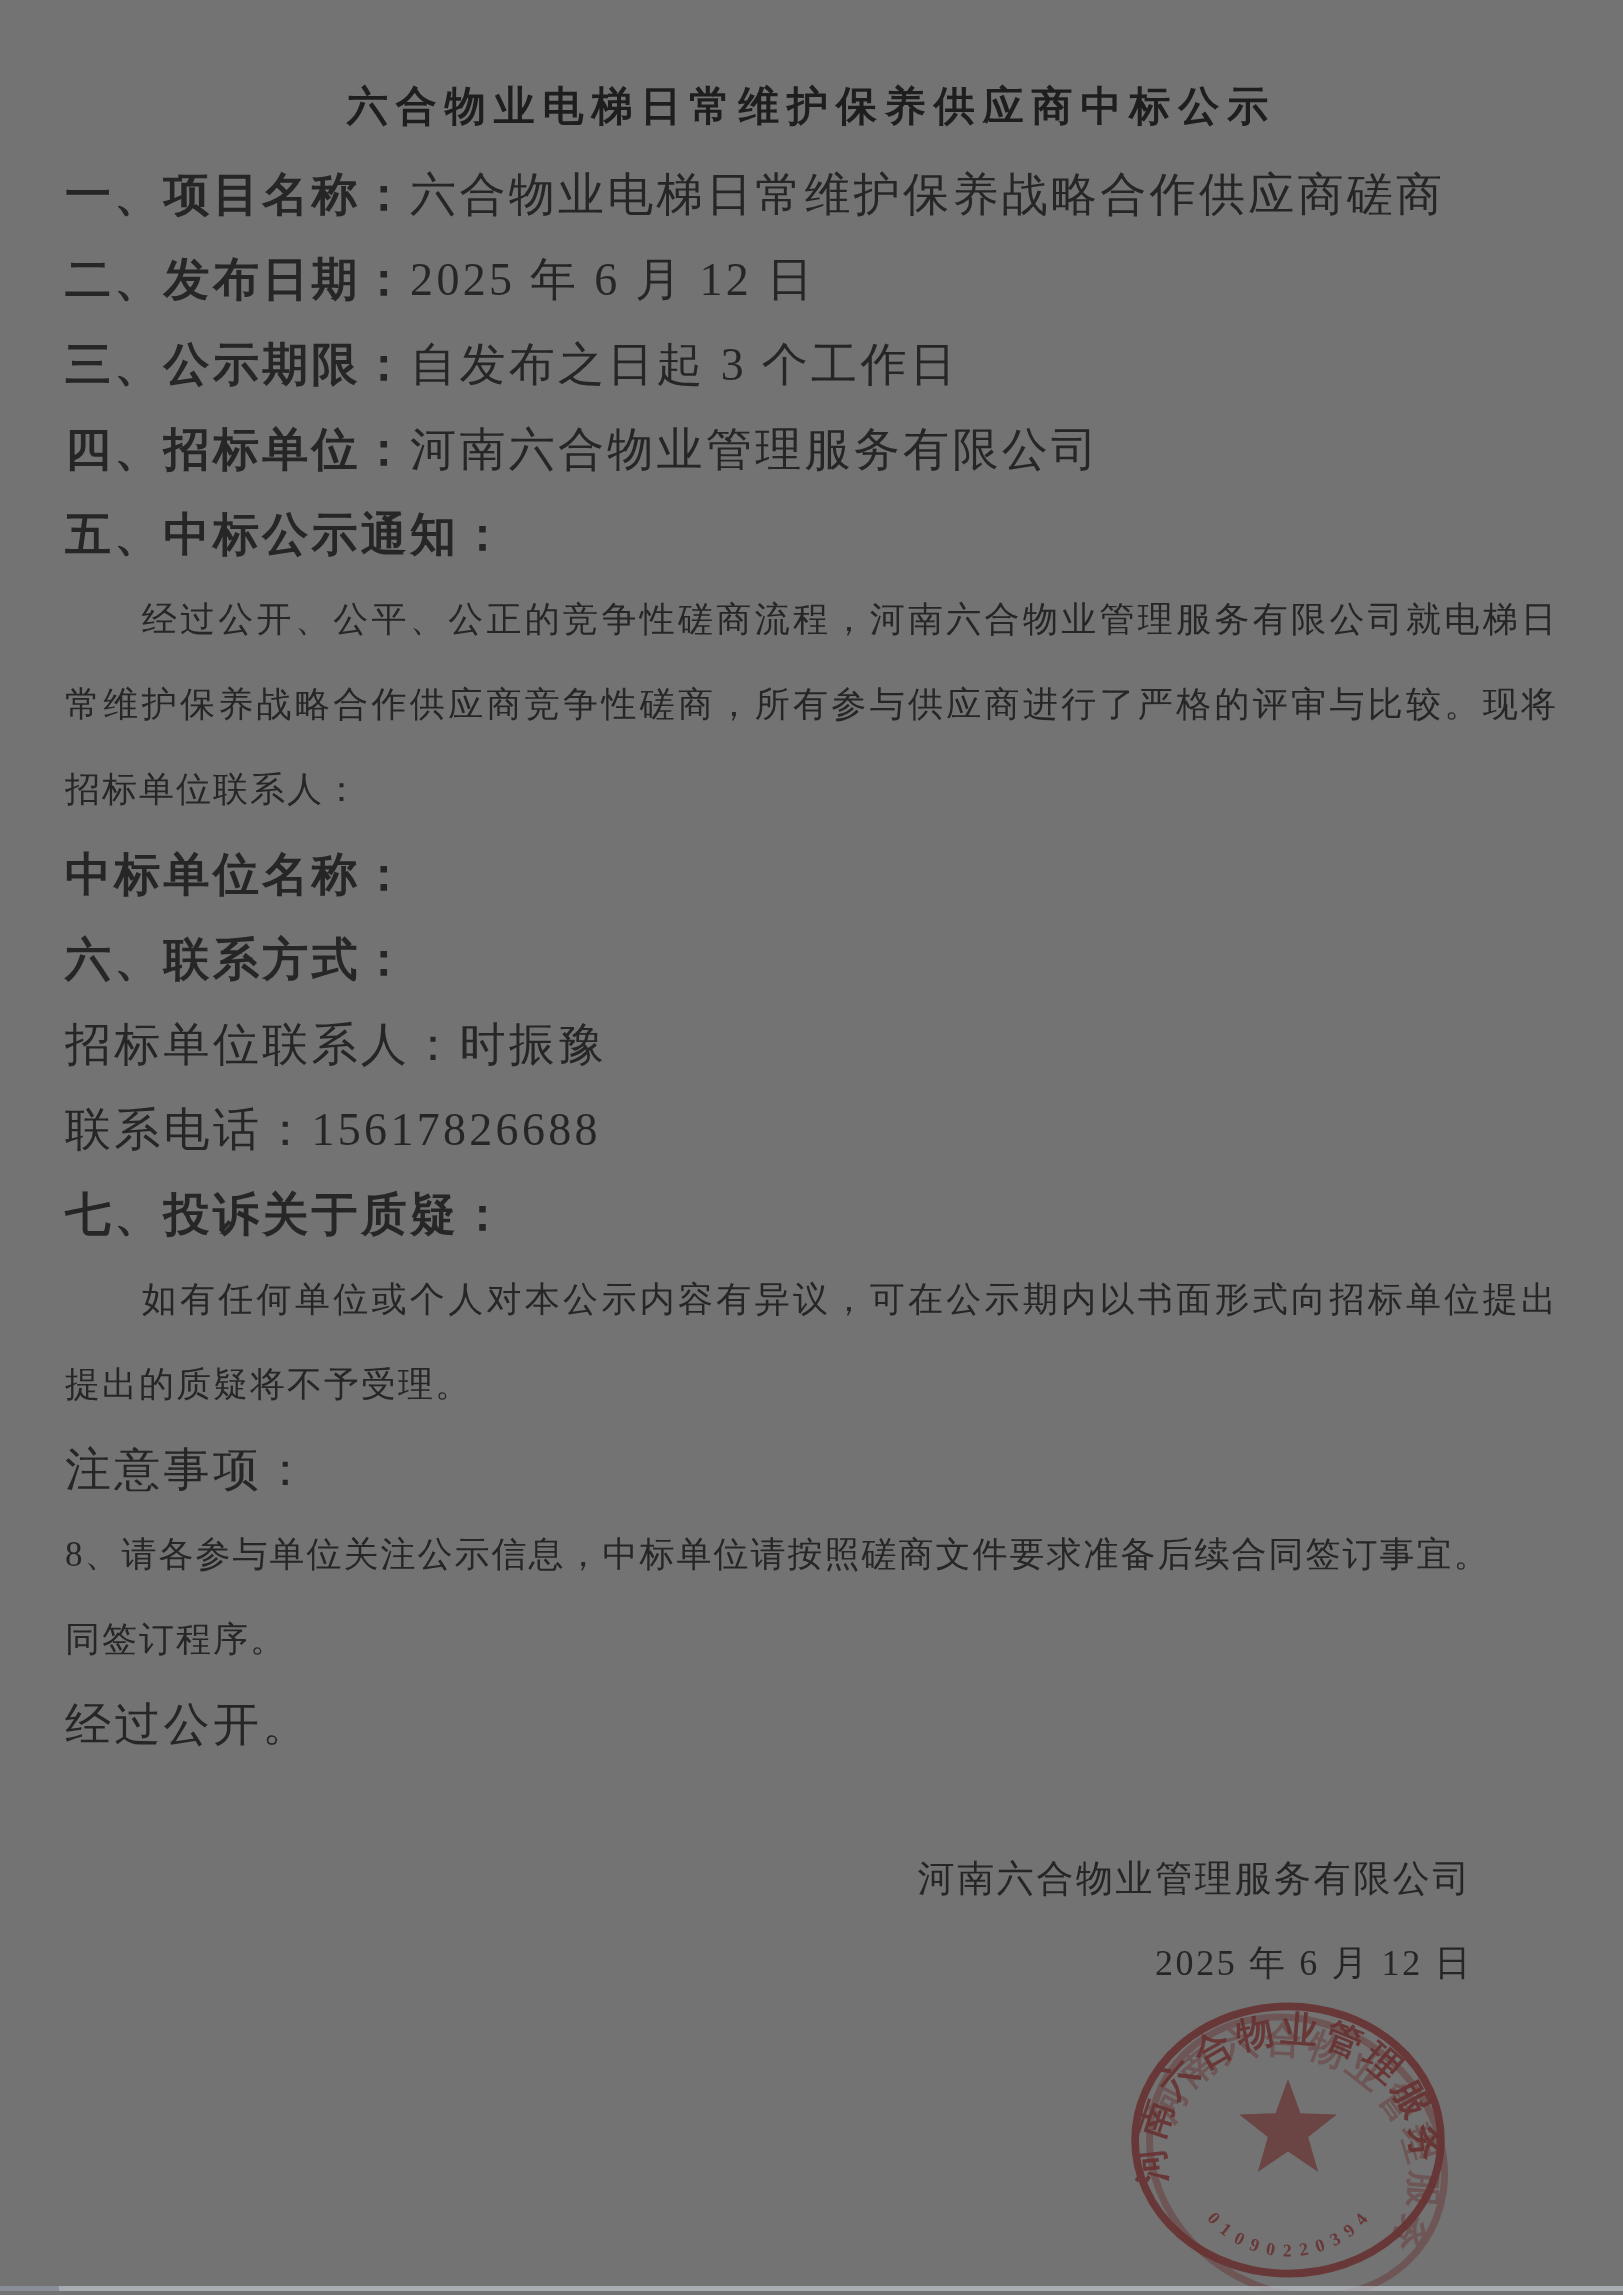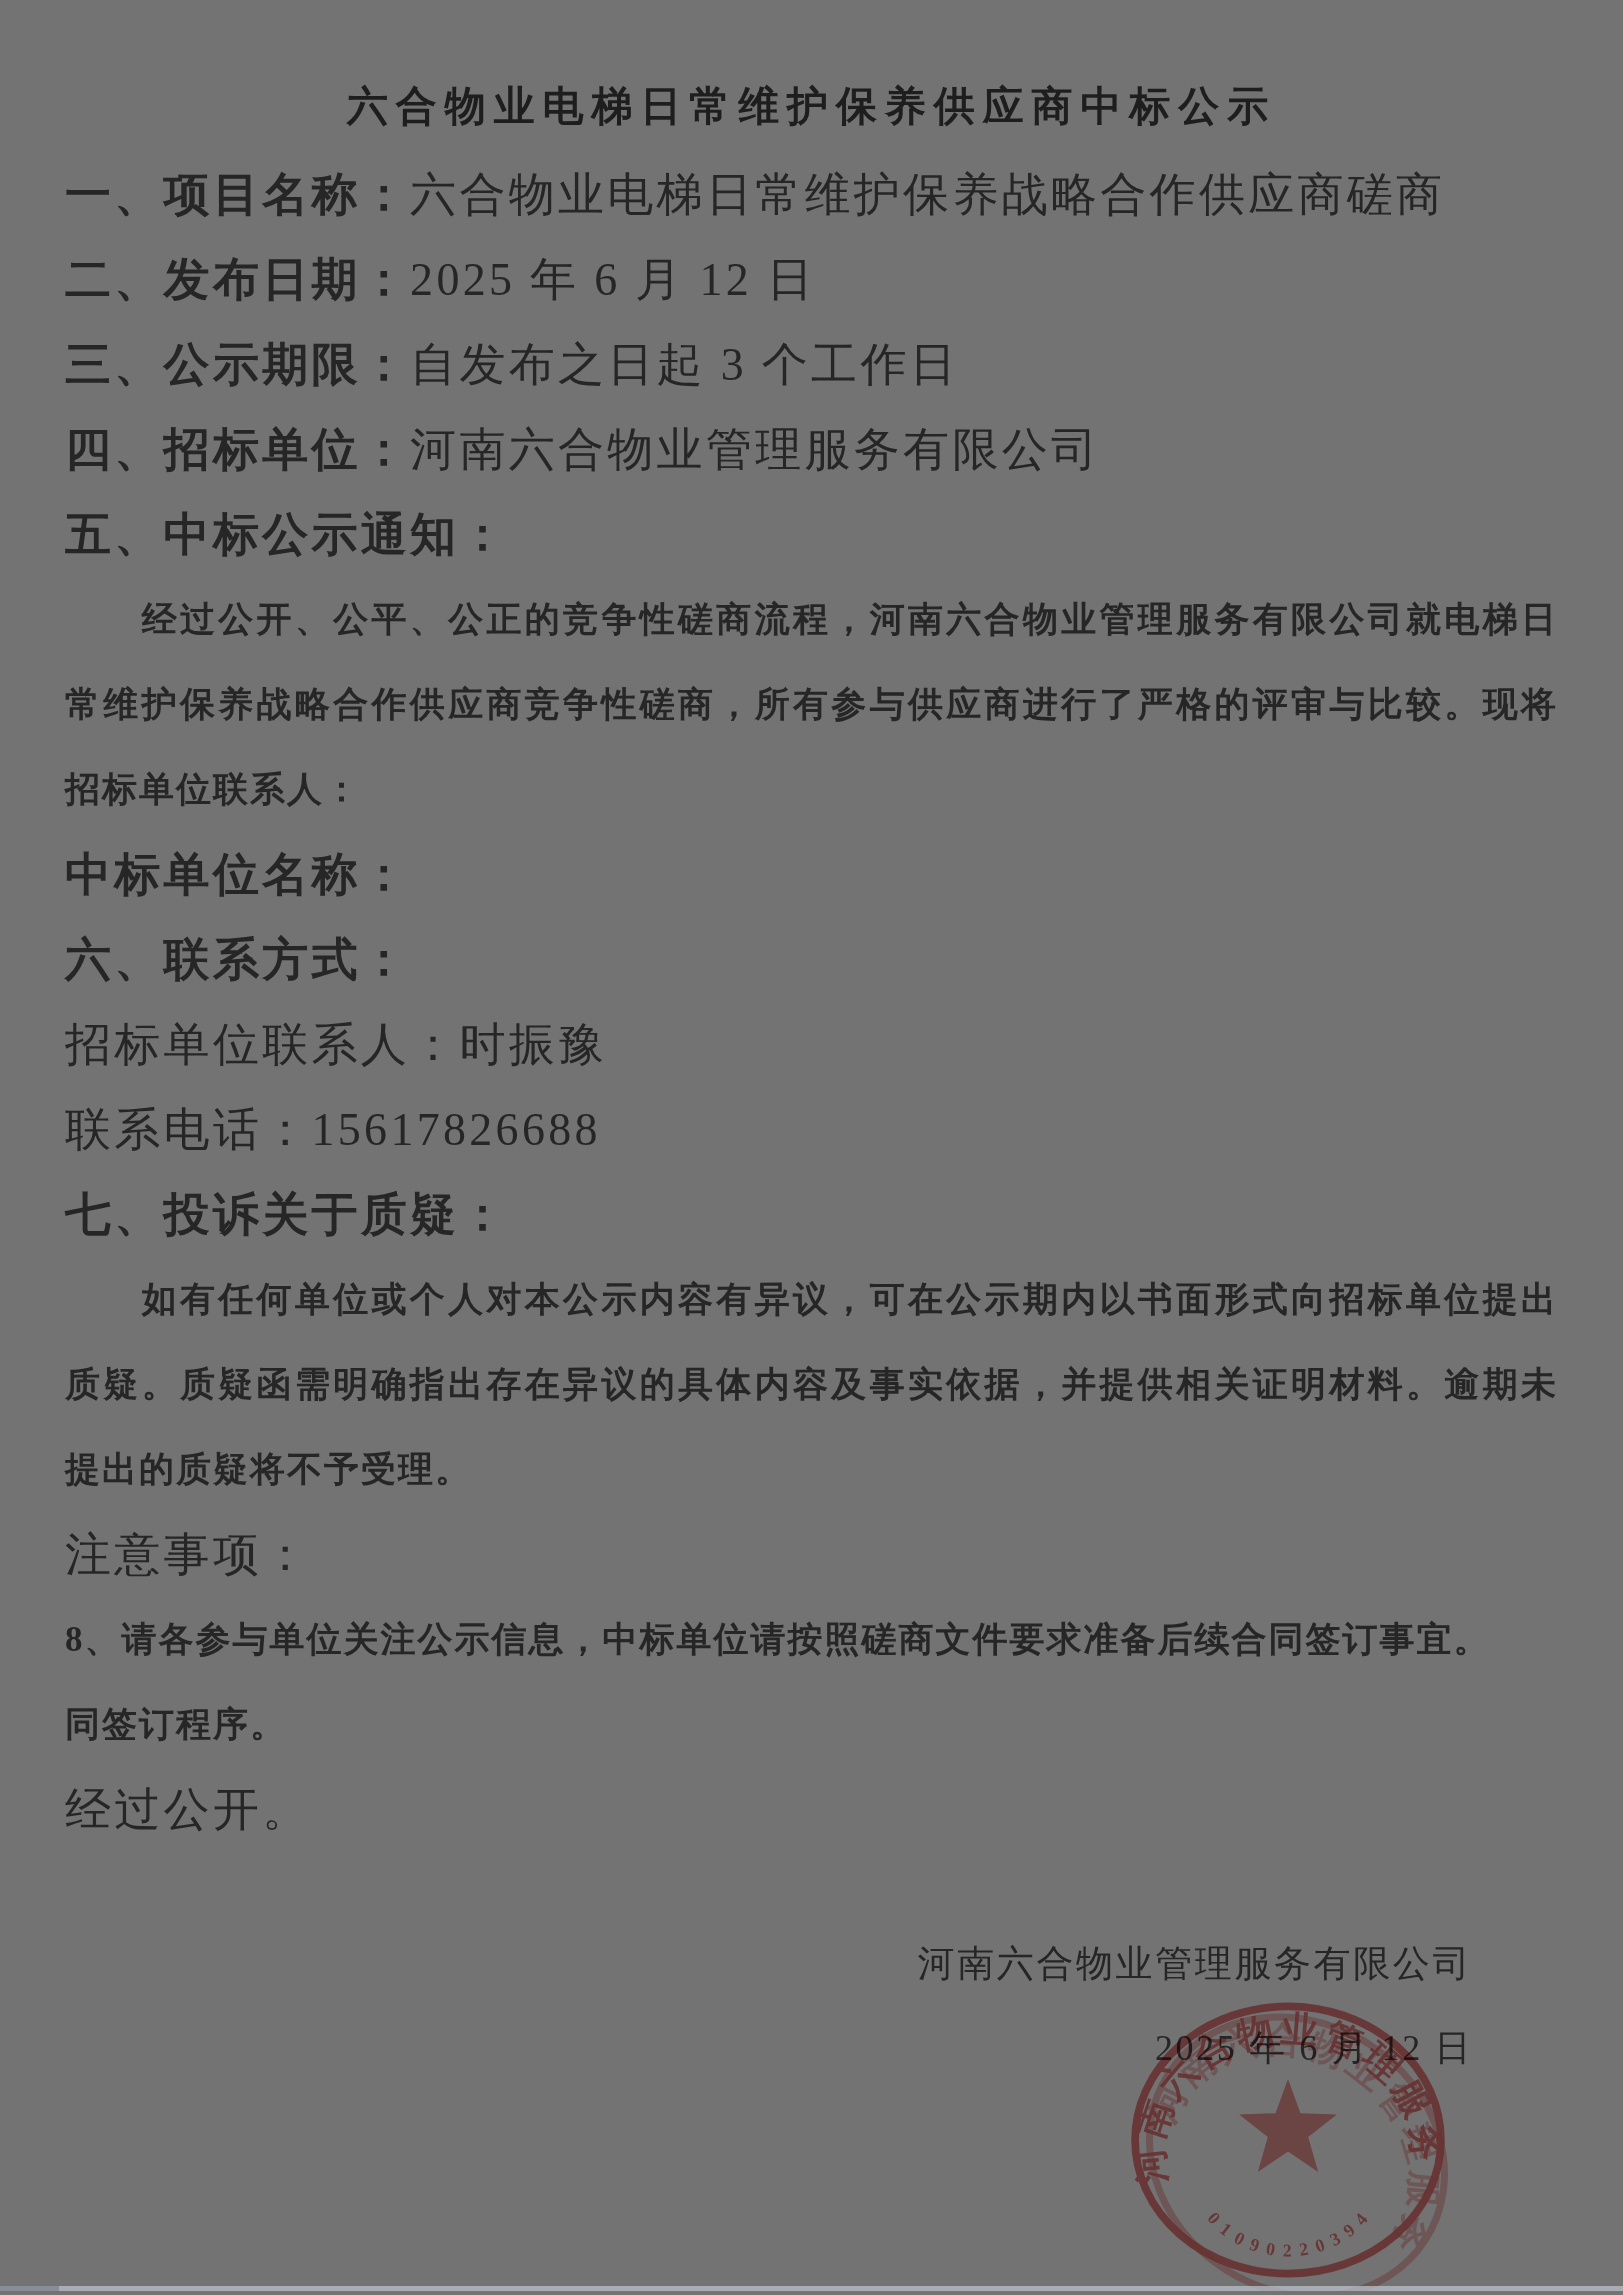--- a/index.html
+++ b/index.html
@@ -27,21 +27,20 @@
     font-size:46px;
     line-height:85px;
     letter-spacing:3.3px;
     white-space:nowrap;
   }
   .wrapline {
     font-size:35px;
     line-height:85px;
     letter-spacing:2px;
     white-space:nowrap;
-    font-weight:bold;
   }
   .j {
     white-space:normal;
     text-align:justify;
     text-align-last:justify;
   }
   .b { font-weight:bold; }
   .sig-block { margin-top:69px; }
   .sig-line {
     font-size:37px;
@@ -101,21 +100,20 @@
 
     <p class="line b">六、联系方式：</p>
 
     <p class="line"><span>招标单位联系人：</span><span>时振豫</span></p>
 
     <p class="line"><span>联系电话：</span><span>15617826688</span></p>
 
     <p class="line b">七、投诉关于质疑：</p>
 
     <p class="wrapline j">　　如有任何单位或个人对本公示内容有异议，可在公示期内以书面形式向招标单位提出</p>
-    <p class="wrapline j">质疑。质疑函需明确指出存在异议的具体内容及事实依据，并提供相关证明材料。逾期未</p>
     <p class="wrapline">提出的质疑将不予受理。</p>
 
     <p class="line">注意事项：</p>
 
     <p class="wrapline">8、请各参与单位关注公示信息，中标单位请按照磋商文件要求准备后续合同签订事宜。</p>
 
     <p class="wrapline">同签订程序。</p>
 
     <p class="line">经过公开。</p>
 

